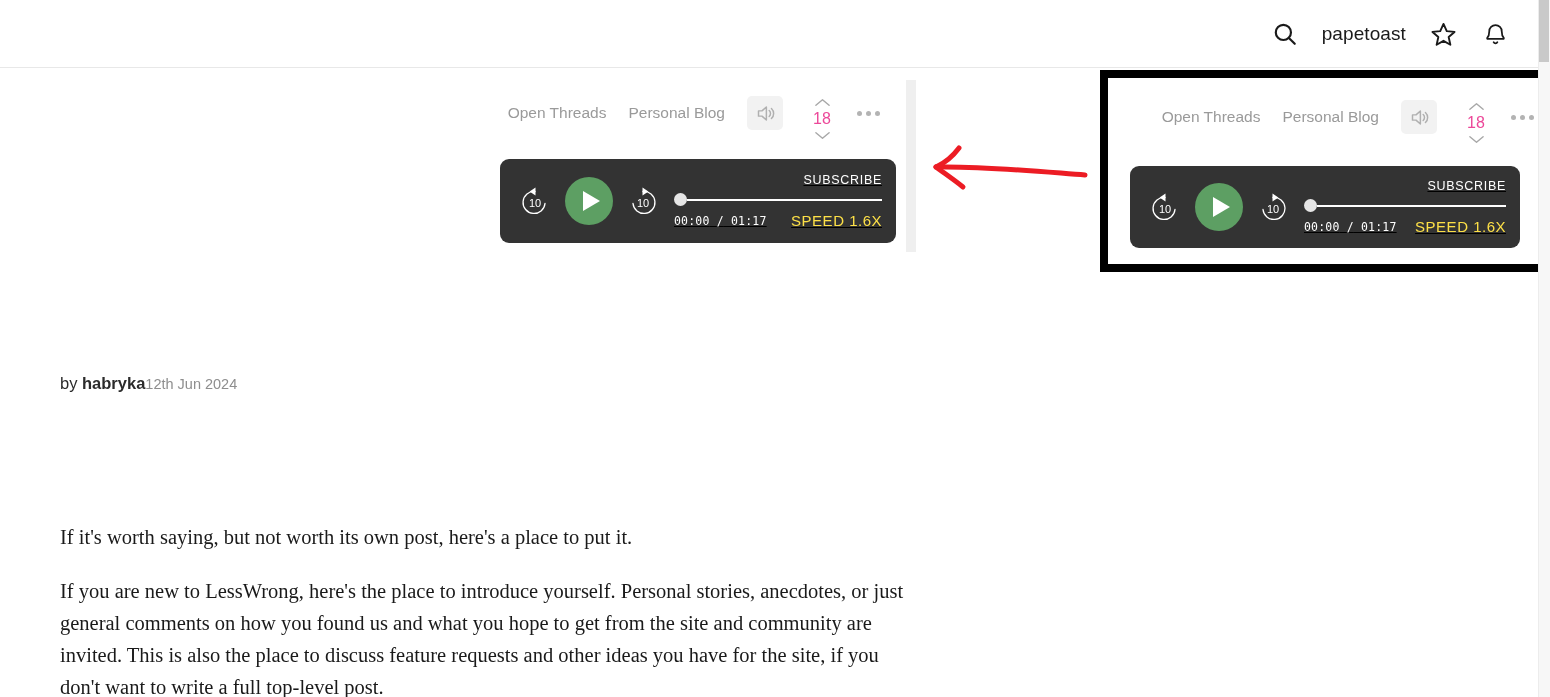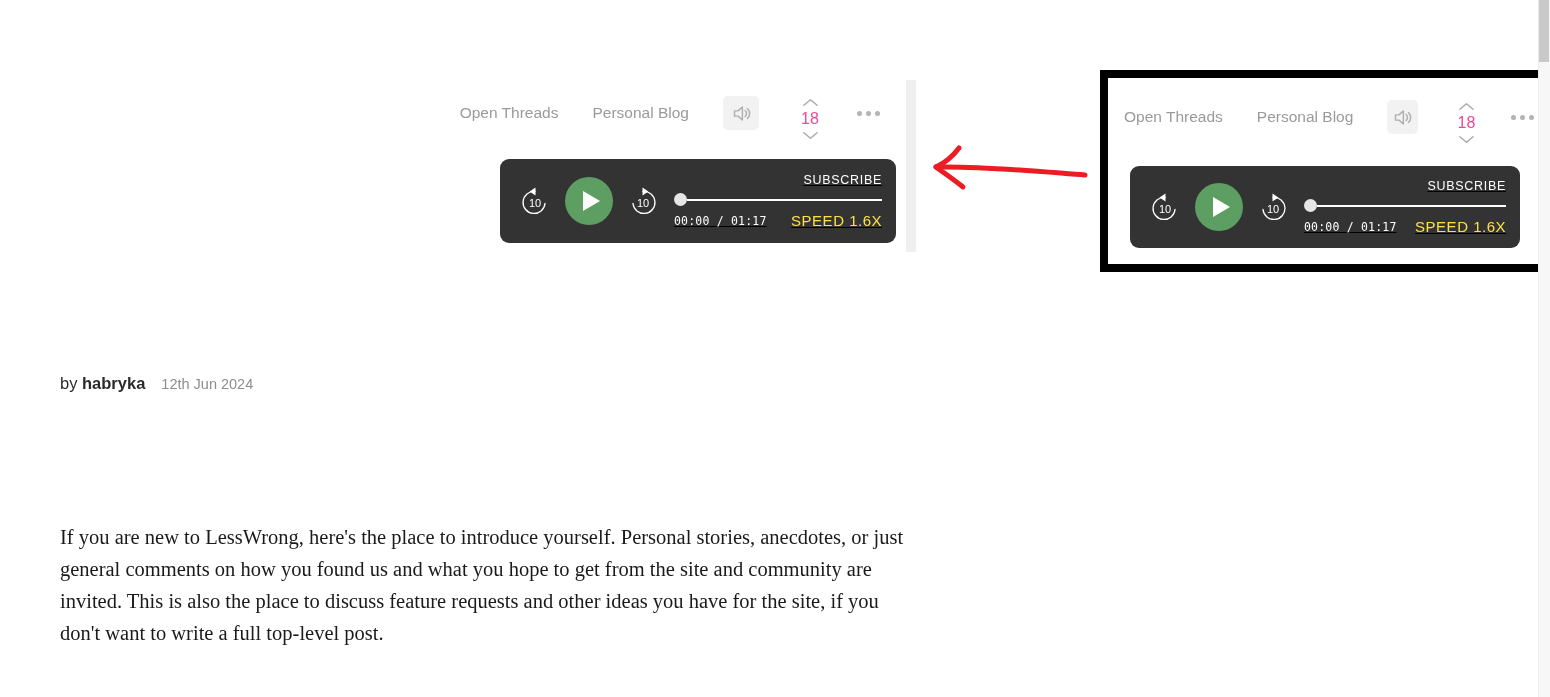--- a/index.html
+++ b/index.html
@@ -24,21 +24,21 @@
               width: 30px; height: 30px; color: #1a1a1a; }
   .username {
     font-size: 19px; color: #1a1a1a; letter-spacing: .1px;
     font-family: "Liberation Sans", sans-serif; white-space: nowrap;
   }
 
   
   .post-meta {
     position: absolute; left: 0; top: 96px; width: 900px;
     display: flex; align-items: flex-start; justify-content: flex-end;
-    padding-right: 20px; gap: 12px;
+    padding-right: 20px; gap: 0;
   }
   .tag-link {
     font-size: 15.5px; color: #9a9a9a; white-space: nowrap;
     margin-right: 22px; line-height: 34px;
   }
   .speaker-btn {
     width: 36px; height: 34px; background: #f2f2f2; border-radius: 5px;
     display: flex; align-items: center; justify-content: center;
     color: #b0b0b0; margin-right: 22px;
   }
@@ -86,21 +86,21 @@
   .speed-label { font-size: 15px; color: #fde047; letter-spacing: .5px; }
 
   
   .post-title {
     position: absolute; left: 60px; top: 272px; width: 880px;
     font-family: "Liberation Serif", serif; font-size: 63px; font-weight: 400;
     color: #1a1a1a; letter-spacing: -.5px; line-height: 1.12;
   }
   .byline {
     position: absolute; left: 60px; top: 374px;
-    display: flex; align-items: baseline; gap: 16px;
+    display: flex; align-items: baseline; 
   }
   .byline-by { font-size: 16.5px; color: #2b2b2b; }
   .byline-by b { font-weight: 700; }
   .byline-date { font-size: 14.5px; color: #8e8e8e; }
   .post-body { position: absolute; left: 60px; top: 521px; width: 845px; }
   .post-body p {
     font-family: "Liberation Serif", serif; font-size: 20.5px;
     line-height: 32px; color: #1a1a1a; margin-bottom: 22px;
   }
 
@@ -136,20 +136,46 @@
   .win-scroll-thumb {
     position: absolute; right: 1px; top: 0; width: 10px; height: 62px;
     background: #c9c9c9;
   }
 </style>
 </head>
 <body>
 
 <div class="page">
 
+  <div class="site-header">
+    <div class="header-right">
+
+      <div class="hdr-icon">
+        <svg width="26" height="26" viewBox="0 0 24 24" fill="none" stroke="#1a1a1a" stroke-width="2" stroke-linecap="round">
+          <circle cx="10.5" cy="10.5" r="7"></circle>
+          <line x1="15.6" y1="15.6" x2="21" y2="21"></line>
+        </svg>
+      </div>
+
+      <div class="username">papetoast</div>
+
+      <div class="hdr-icon">
+        <svg width="27" height="27" viewBox="0 0 24 24" fill="none" stroke="#1a1a1a" stroke-width="1.7" stroke-linejoin="round">
+          <polygon points="12,2.6 14.9,9.0 21.8,9.7 16.6,14.3 18.1,21.1 12,17.6 5.9,21.1 7.4,14.3 2.2,9.7 9.1,9.0"></polygon>
+        </svg>
+      </div>
+
+      <div class="hdr-icon">
+        <svg width="25" height="25" viewBox="0 0 24 24" fill="none" stroke="#1a1a1a" stroke-width="1.7" stroke-linecap="round">
+          <path d="M6 9a6 6 0 0 1 12 0c0 4 1.2 5.4 1.9 6.2.3.4 0 1-.5 1H4.6c-.5 0-.8-.6-.5-1C4.8 14.4 6 13 6 9z"></path>
+          <path d="M10.2 19.4a2 2 0 0 0 3.6 0"></path>
+        </svg>
+      </div>
+    </div>
+  </div>
 
   <div class="post-meta">
     <a class="tag-link">Open Threads</a>
     <a class="tag-link">Personal Blog</a>
 
     <div class="speaker-btn">
       <svg width="21" height="21" viewBox="0 0 24 24" fill="none" stroke="#b0b0b0" stroke-width="1.7" stroke-linejoin="round" stroke-linecap="round">
         <polygon points="4,9 8,9 13,4.5 13,19.5 8,15 4,15"></polygon>
         <path d="M16.2 8.6a4.6 4.6 0 0 1 0 6.8"></path>
         <path d="M18.8 6.2a8 8 0 0 1 0 11.6"></path>
@@ -221,20 +247,21 @@
 
   <div class="byline">
     <span class="byline-by">
       <span>by</span>
       <b>habryka</b>
     </span>
     <span class="byline-date">12th Jun 2024</span>
   </div>
 
   <div class="post-body">
+    <p>If it's worth saying, but not worth its own post, here's a place to put it.</p>
     <p>If you are new to LessWrong, here's the place to introduce yourself. Personal stories, anecdotes, or just general comments on how you found us and what you hope to get from the site and community are invited. This is also the place to discuss feature requests and other ideas you have for the site, if you don't want to write a full top-level post.</p>
   </div>
 
   <div class="inner-divider"></div>
 
   <div class="arrow-annotation">
     <svg width="165" height="60" viewBox="0 0 165 60" fill="none">
       <path d="M160 35 C120 32, 60 26, 12 27" stroke="#ec1c24" stroke-width="5" stroke-linecap="round" fill="none"></path>
       <path d="M34 8 C28 16, 22 22, 11 27" stroke="#ec1c24" stroke-width="5" stroke-linecap="round" fill="none"></path>
       <path d="M11 27 C19 33, 28 39, 38 47" stroke="#ec1c24" stroke-width="5" stroke-linecap="round" fill="none"></path>

